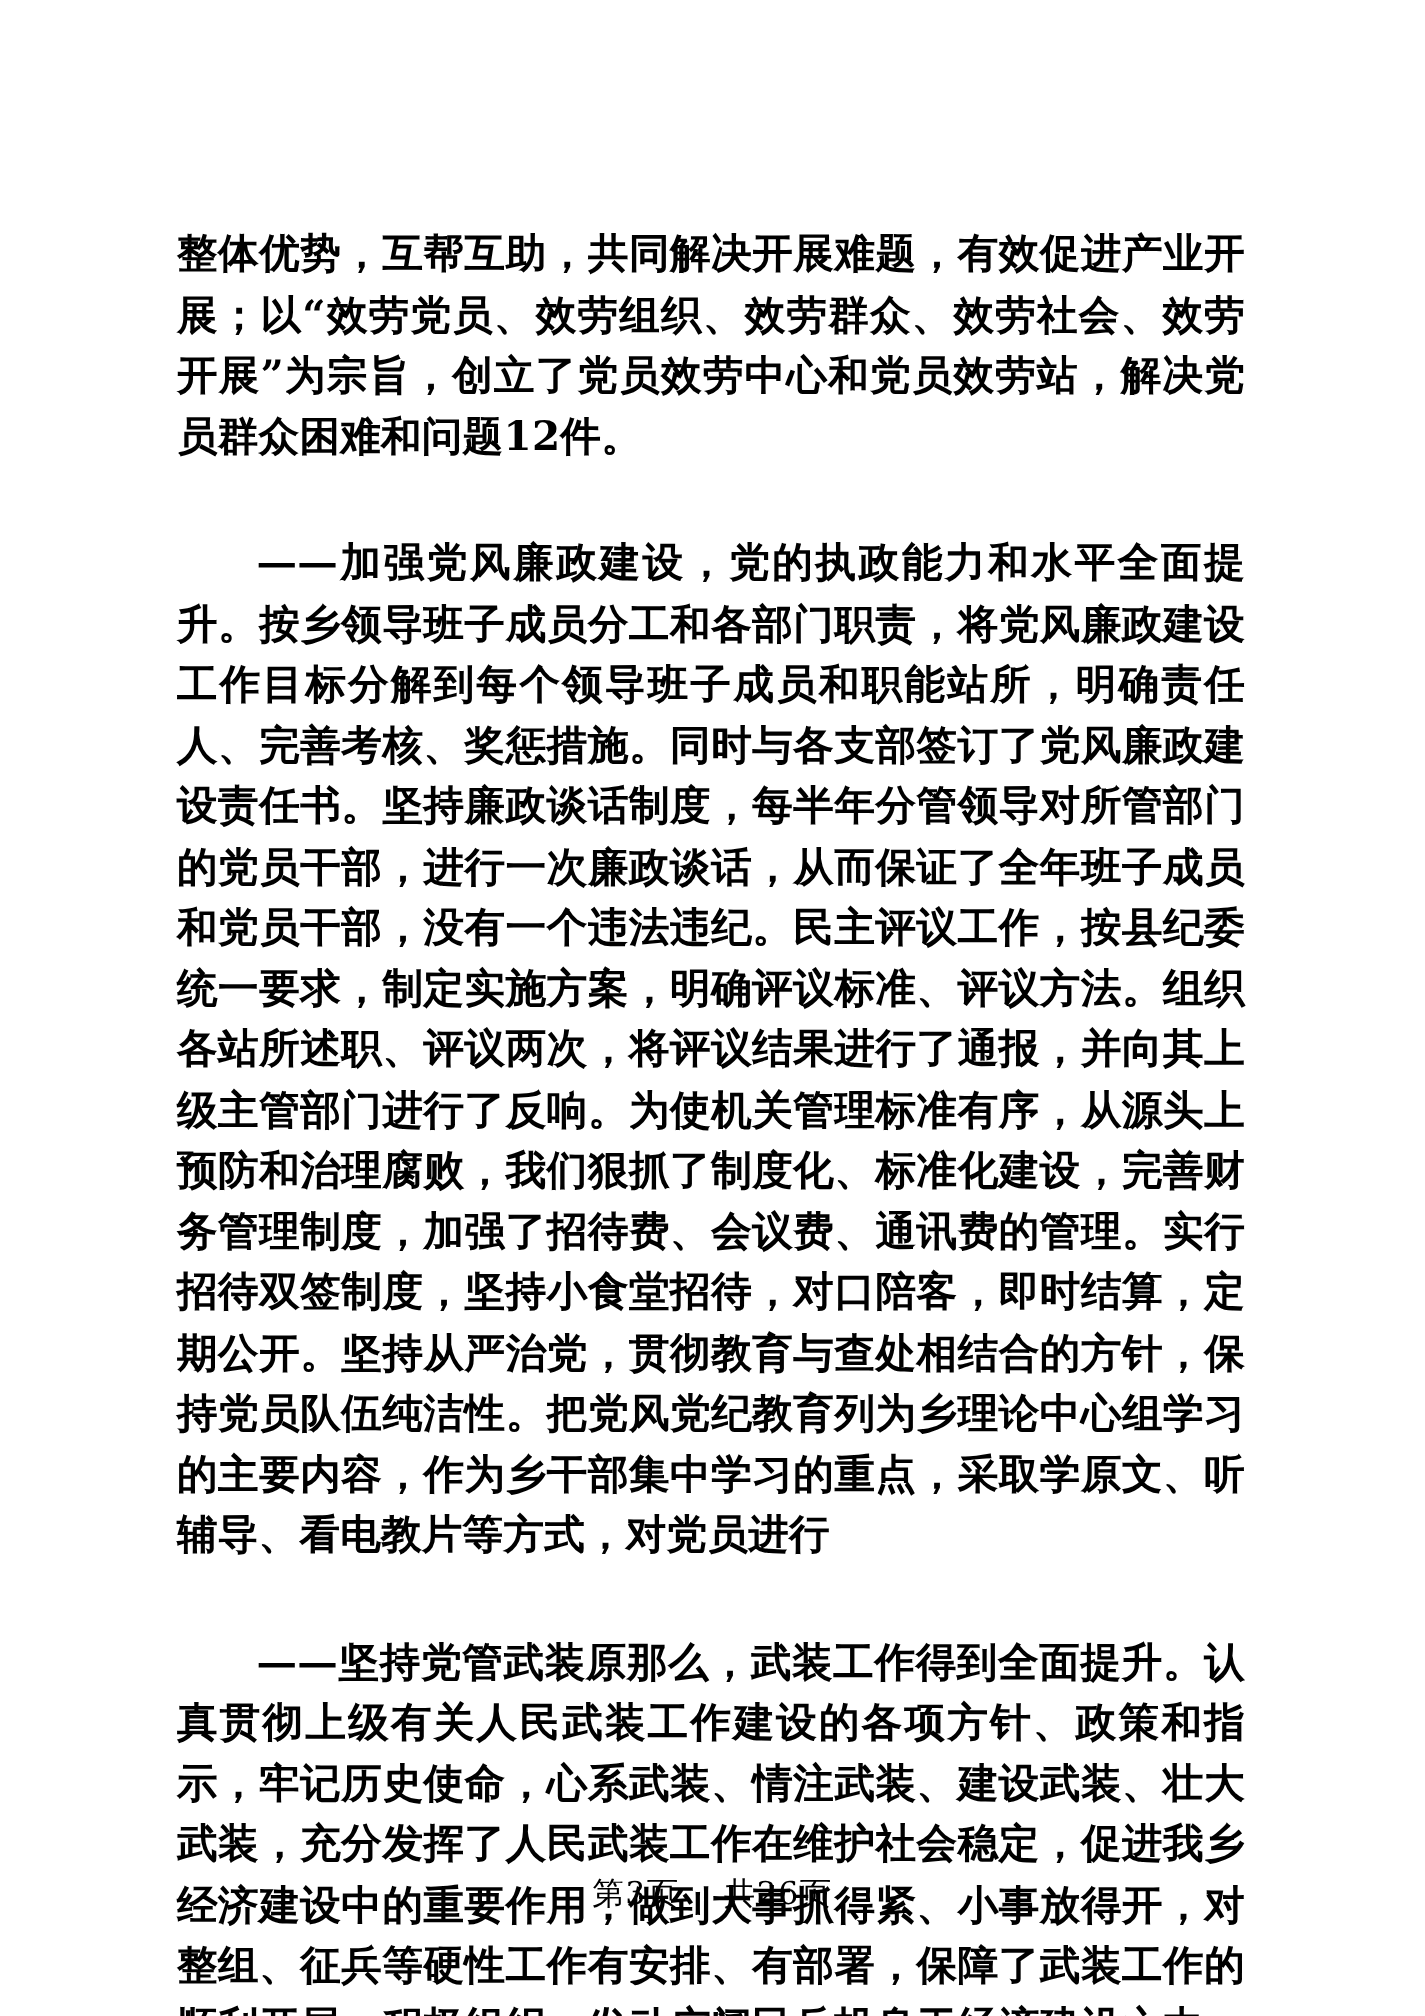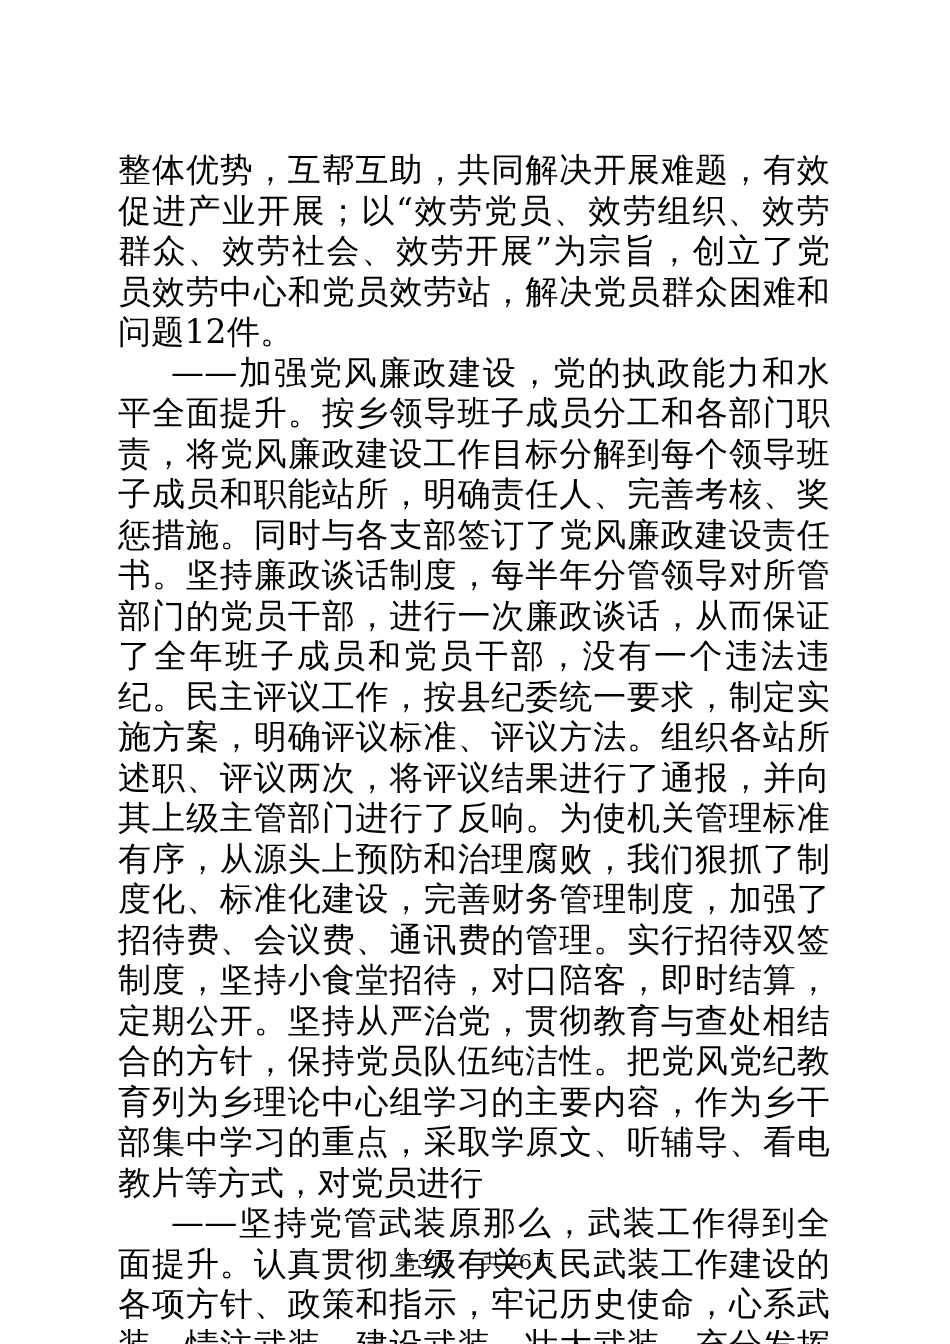--- a/index.html
+++ b/index.html
@@ -23,31 +23,33 @@
     height: 1344px;
     background: #ffffff;
   }
   .doc-body {
     position: absolute;
     left: 118px;
     top: 150px;
     width: 712px;
   }
   .para {
-    font-size: 33px;
+    font-size: 27px;
     line-height: 40.5px;
     letter-spacing: 0.2px;
     text-align: justify;
     text-justify: inter-ideograph;
     margin: 0;
     word-break: break-all;
     white-space: pre-wrap;
+    font-weight: bold;
   }
   .indent {
     text-indent: 53px;
+    margin-top: 44px;
   }
   .footer {
     position: absolute;
     left: 0;
     top: 1248px;
     width: 950px;
     text-align: center;
     font-size: 21px;
     letter-spacing: 1px;
     color: #000000;

